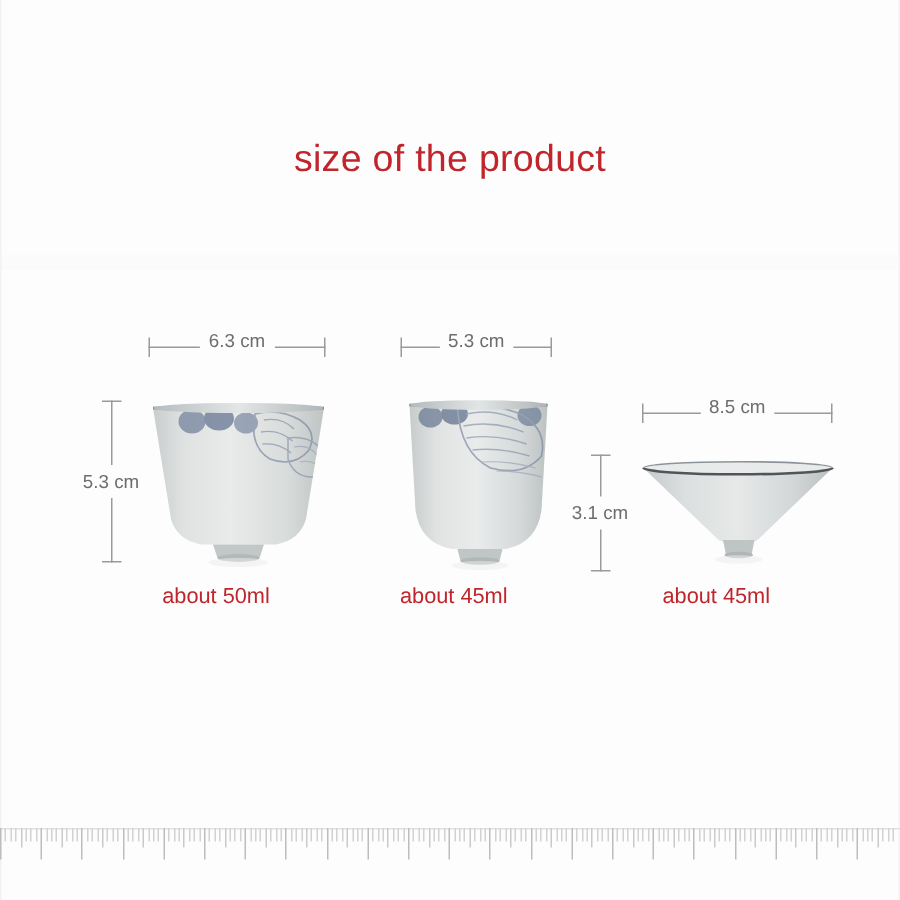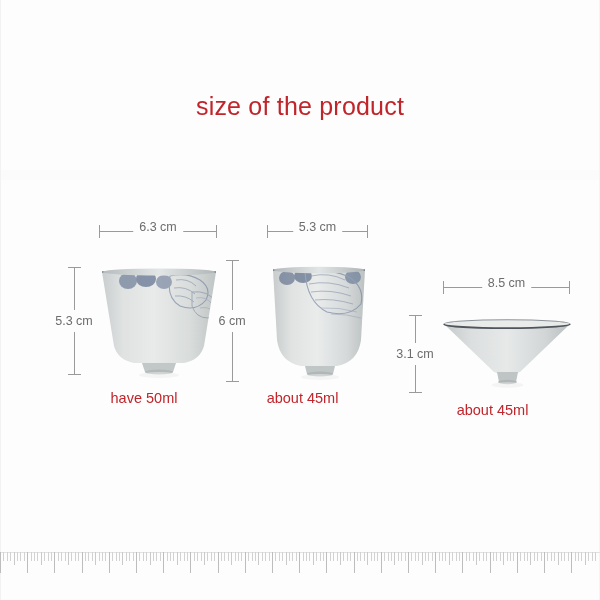--- a/index.html
+++ b/index.html
@@ -51,21 +51,21 @@
     color: #c0252b;
     letter-spacing: 0.2px;
   }
 
   
   .product {
     position: absolute;
   }
   .p1 { left: 30px;  top: 215px; width: 180px; height: 200px; margin-left: 24px; }
   .p2 { left: 215px; top: 215px; width: 175px; height: 200px; }
-  .p3 { left: 385px; top: 262px; width: 185px; height: 165px; margin-left: 15px; }
+  .p3 { left: 385px; top: 250px; width: 185px; height: 165px; }
 
   
   .dim-h {
     position: absolute;
     height: 14px;
   }
   .dim-h .line {
     position: absolute;
     left: 0; top: 7px;
     width: 100%; height: 1px;
@@ -236,38 +236,32 @@
       </g>
 
       <path d="M6,10 L120,10" stroke="#58606a" stroke-width="1.6" fill="none"></path>
       <ellipse cx="63" cy="10" rx="57" ry="3.4" fill="url(#rim1)"></ellipse>
 
       <path d="M46,101 L80,101 L77,110 L49,110 Z" fill="#c2c7c7"></path>
       <ellipse cx="63" cy="110" rx="14" ry="2.6" fill="#b3b9b9"></ellipse>
       <ellipse cx="63" cy="113" rx="20" ry="3" fill="#ededed" opacity="0.55"></ellipse>
     </svg>
 
-    <div class="capacity" style="left:0; top:175px; width:180px;">have 50ml</div>
+    <div class="capacity" style="left:0; top:175px; width:180px;">about 50ml</div>
   </div>
 
   <div class="product p2">
 
     <div class="dim-h" style="left:52px; top:9px; width:101px;">
       <div class="line"></div>
       <div class="cap l"></div>
       <div class="cap r"></div>
       <div class="lbl">5.3 cm</div>
     </div>
 
-    <div class="dim-v" style="left:10px; top:45px; height:122px;">
-      <div class="line"></div>
-      <div class="cap t"></div>
-      <div class="cap b"></div>
-      <div class="lbl">6 cm</div>
-    </div>
 
     <svg class="vessel" style="left:50px; top:45px;" width="110" height="125" viewBox="0 0 110 125">
       <defs>
         <linearGradient id="g2" x1="0" y1="0" x2="1" y2="0">
           <stop offset="0%" stop-color="#c7cbcb"></stop>
           <stop offset="20%" stop-color="#e0e3e2"></stop>
           <stop offset="48%" stop-color="#eaecec"></stop>
           <stop offset="80%" stop-color="#d5d9d9"></stop>
           <stop offset="100%" stop-color="#bcc1c1"></stop>
         </linearGradient>

